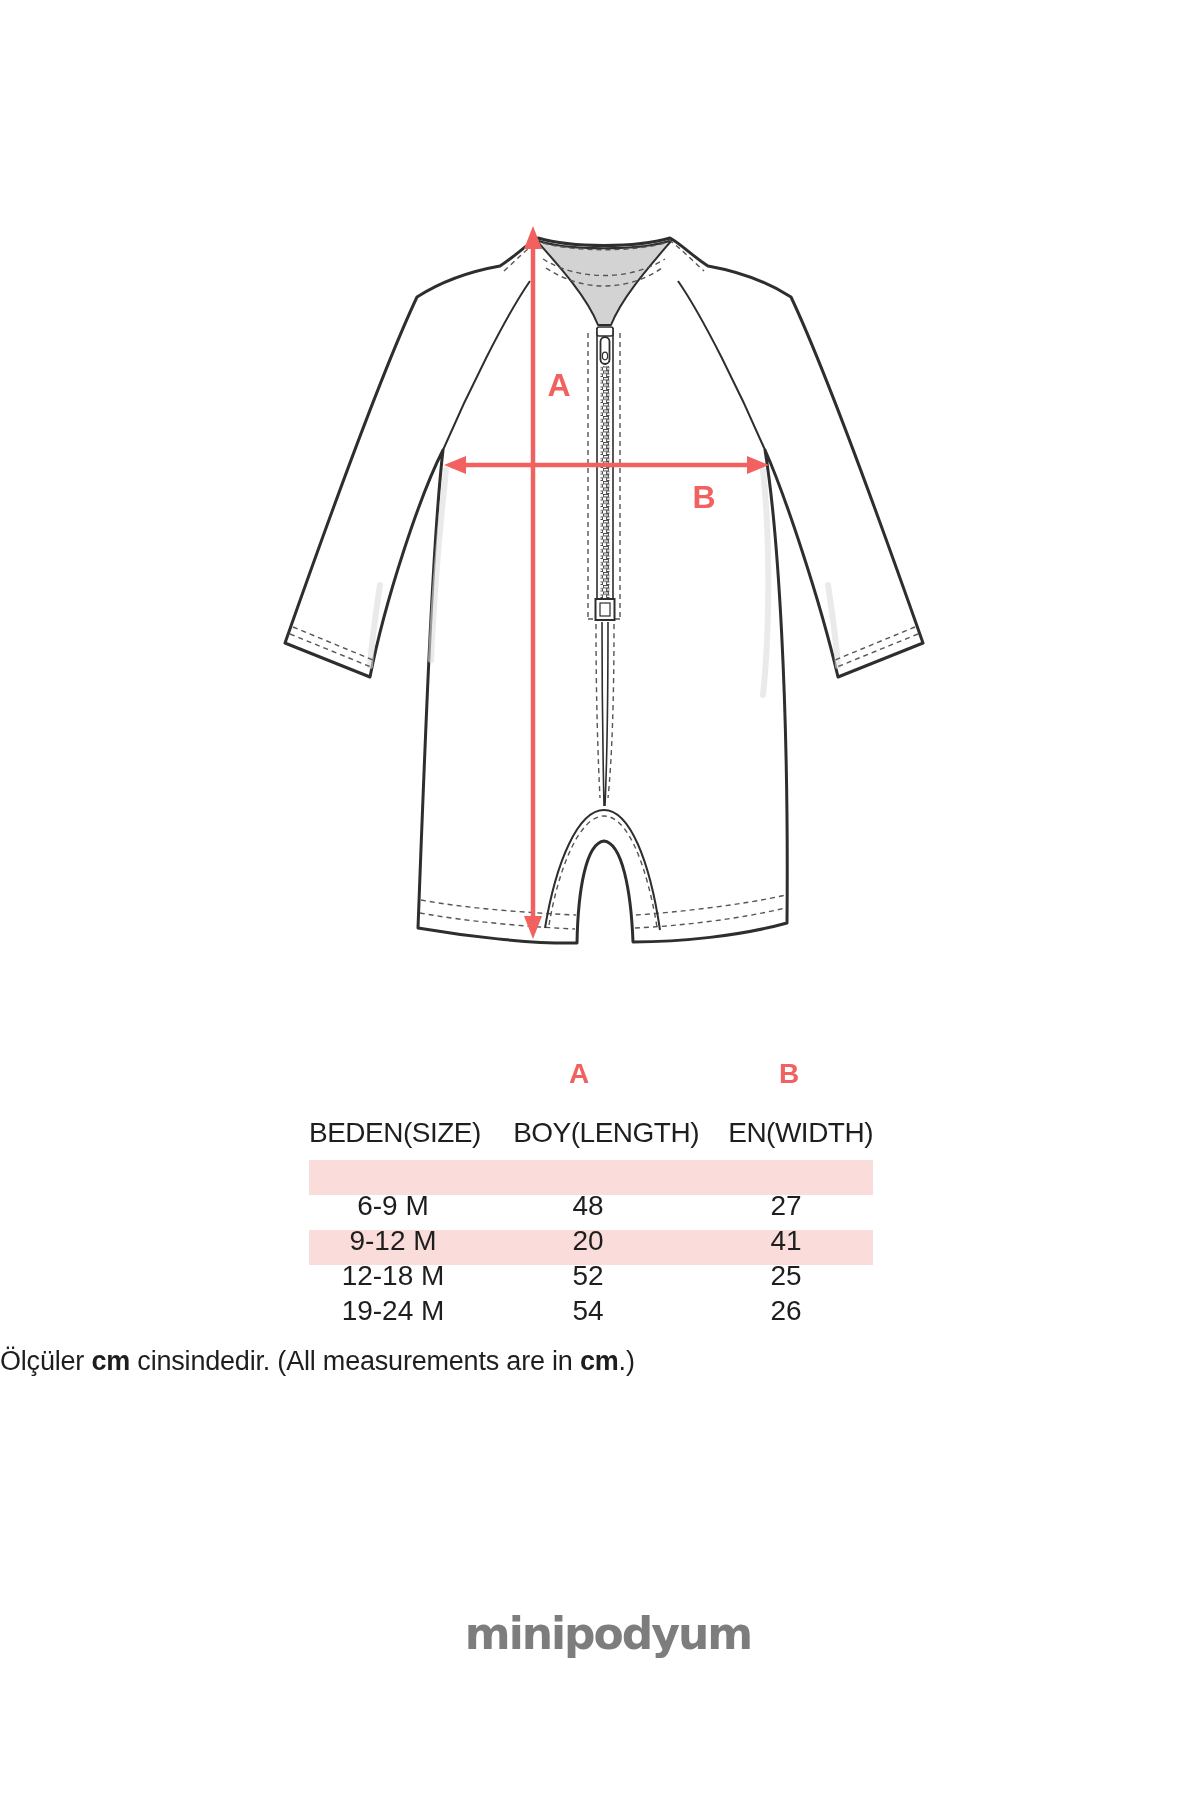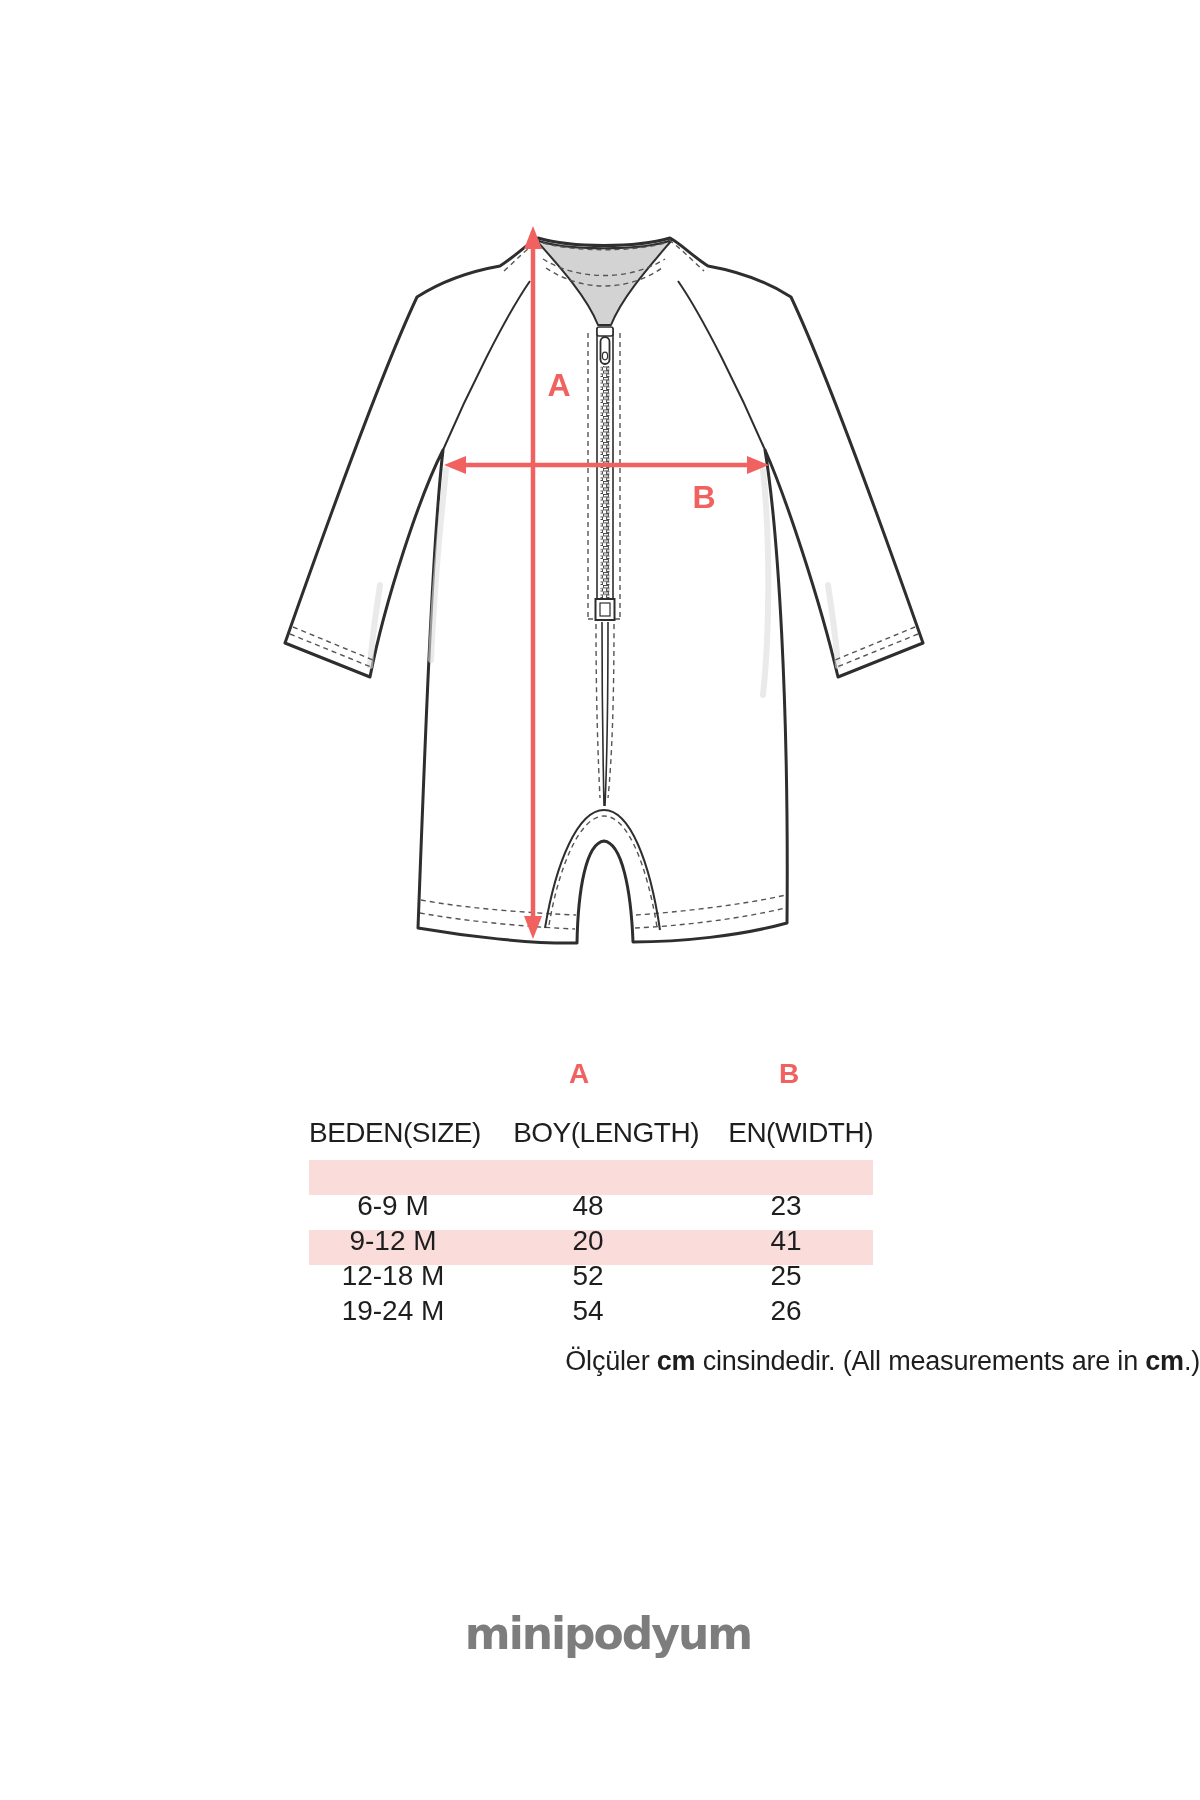--- a/index.html
+++ b/index.html
@@ -28,21 +28,21 @@
   .thead,.trow{display:grid;grid-template-columns:168px 222px 174px;}
   .thead{position:absolute;left:309px;top:1111px;width:564px;height:44px;
          line-height:44px;font-size:28px;letter-spacing:-0.5px;color:var(--text);}
   .thead span{text-align:right;white-space:nowrap;}
   .tbl{position:absolute;left:309px;top:1160px;width:564px;}
   .trow{height:35px;line-height:35px;font-size:28px;color:var(--text);}
   .trow.pink{background:var(--row-pink);}
   .cell{text-align:center;white-space:nowrap;margin-top:28px;}
 
   
-  .note{position:absolute;left:0;top:1346px;width:1200px;margin:0;text-align:right;
+  .note{position:absolute;left:0;top:1346px;width:1200px;margin:0;text-align:left;
         font-size:27px;color:var(--text);letter-spacing:-0.2px;}
   .note .b{font-weight:700;}
 
   
   .logo{position:absolute;left:8px;top:1608px;width:1200px;text-align:center;
         font-family:"DejaVu Sans",sans-serif;font-weight:700;font-size:44px;
         letter-spacing:-2px;color:var(--logo-gray);}
 </style>
 </head>
 <body>
@@ -159,21 +159,21 @@
   <div class="thead">
     <span>BEDEN(SIZE)</span>
     <span>BOY(LENGTH)</span>
     <span>EN(WIDTH)</span>
   </div>
 
   <div class="tbl">
     <div class="trow pink">
       <span class="cell">6-9 M</span>
       <span class="cell">48</span>
-      <span class="cell">23</span>
+      <span class="cell">27</span>
     </div>
     <div class="trow">
       <span class="cell">9-12 M</span>
       <span class="cell">20</span>
       <span class="cell">41</span>
     </div>
     <div class="trow pink">
       <span class="cell">12-18 M</span>
       <span class="cell">52</span>
       <span class="cell">25</span>

